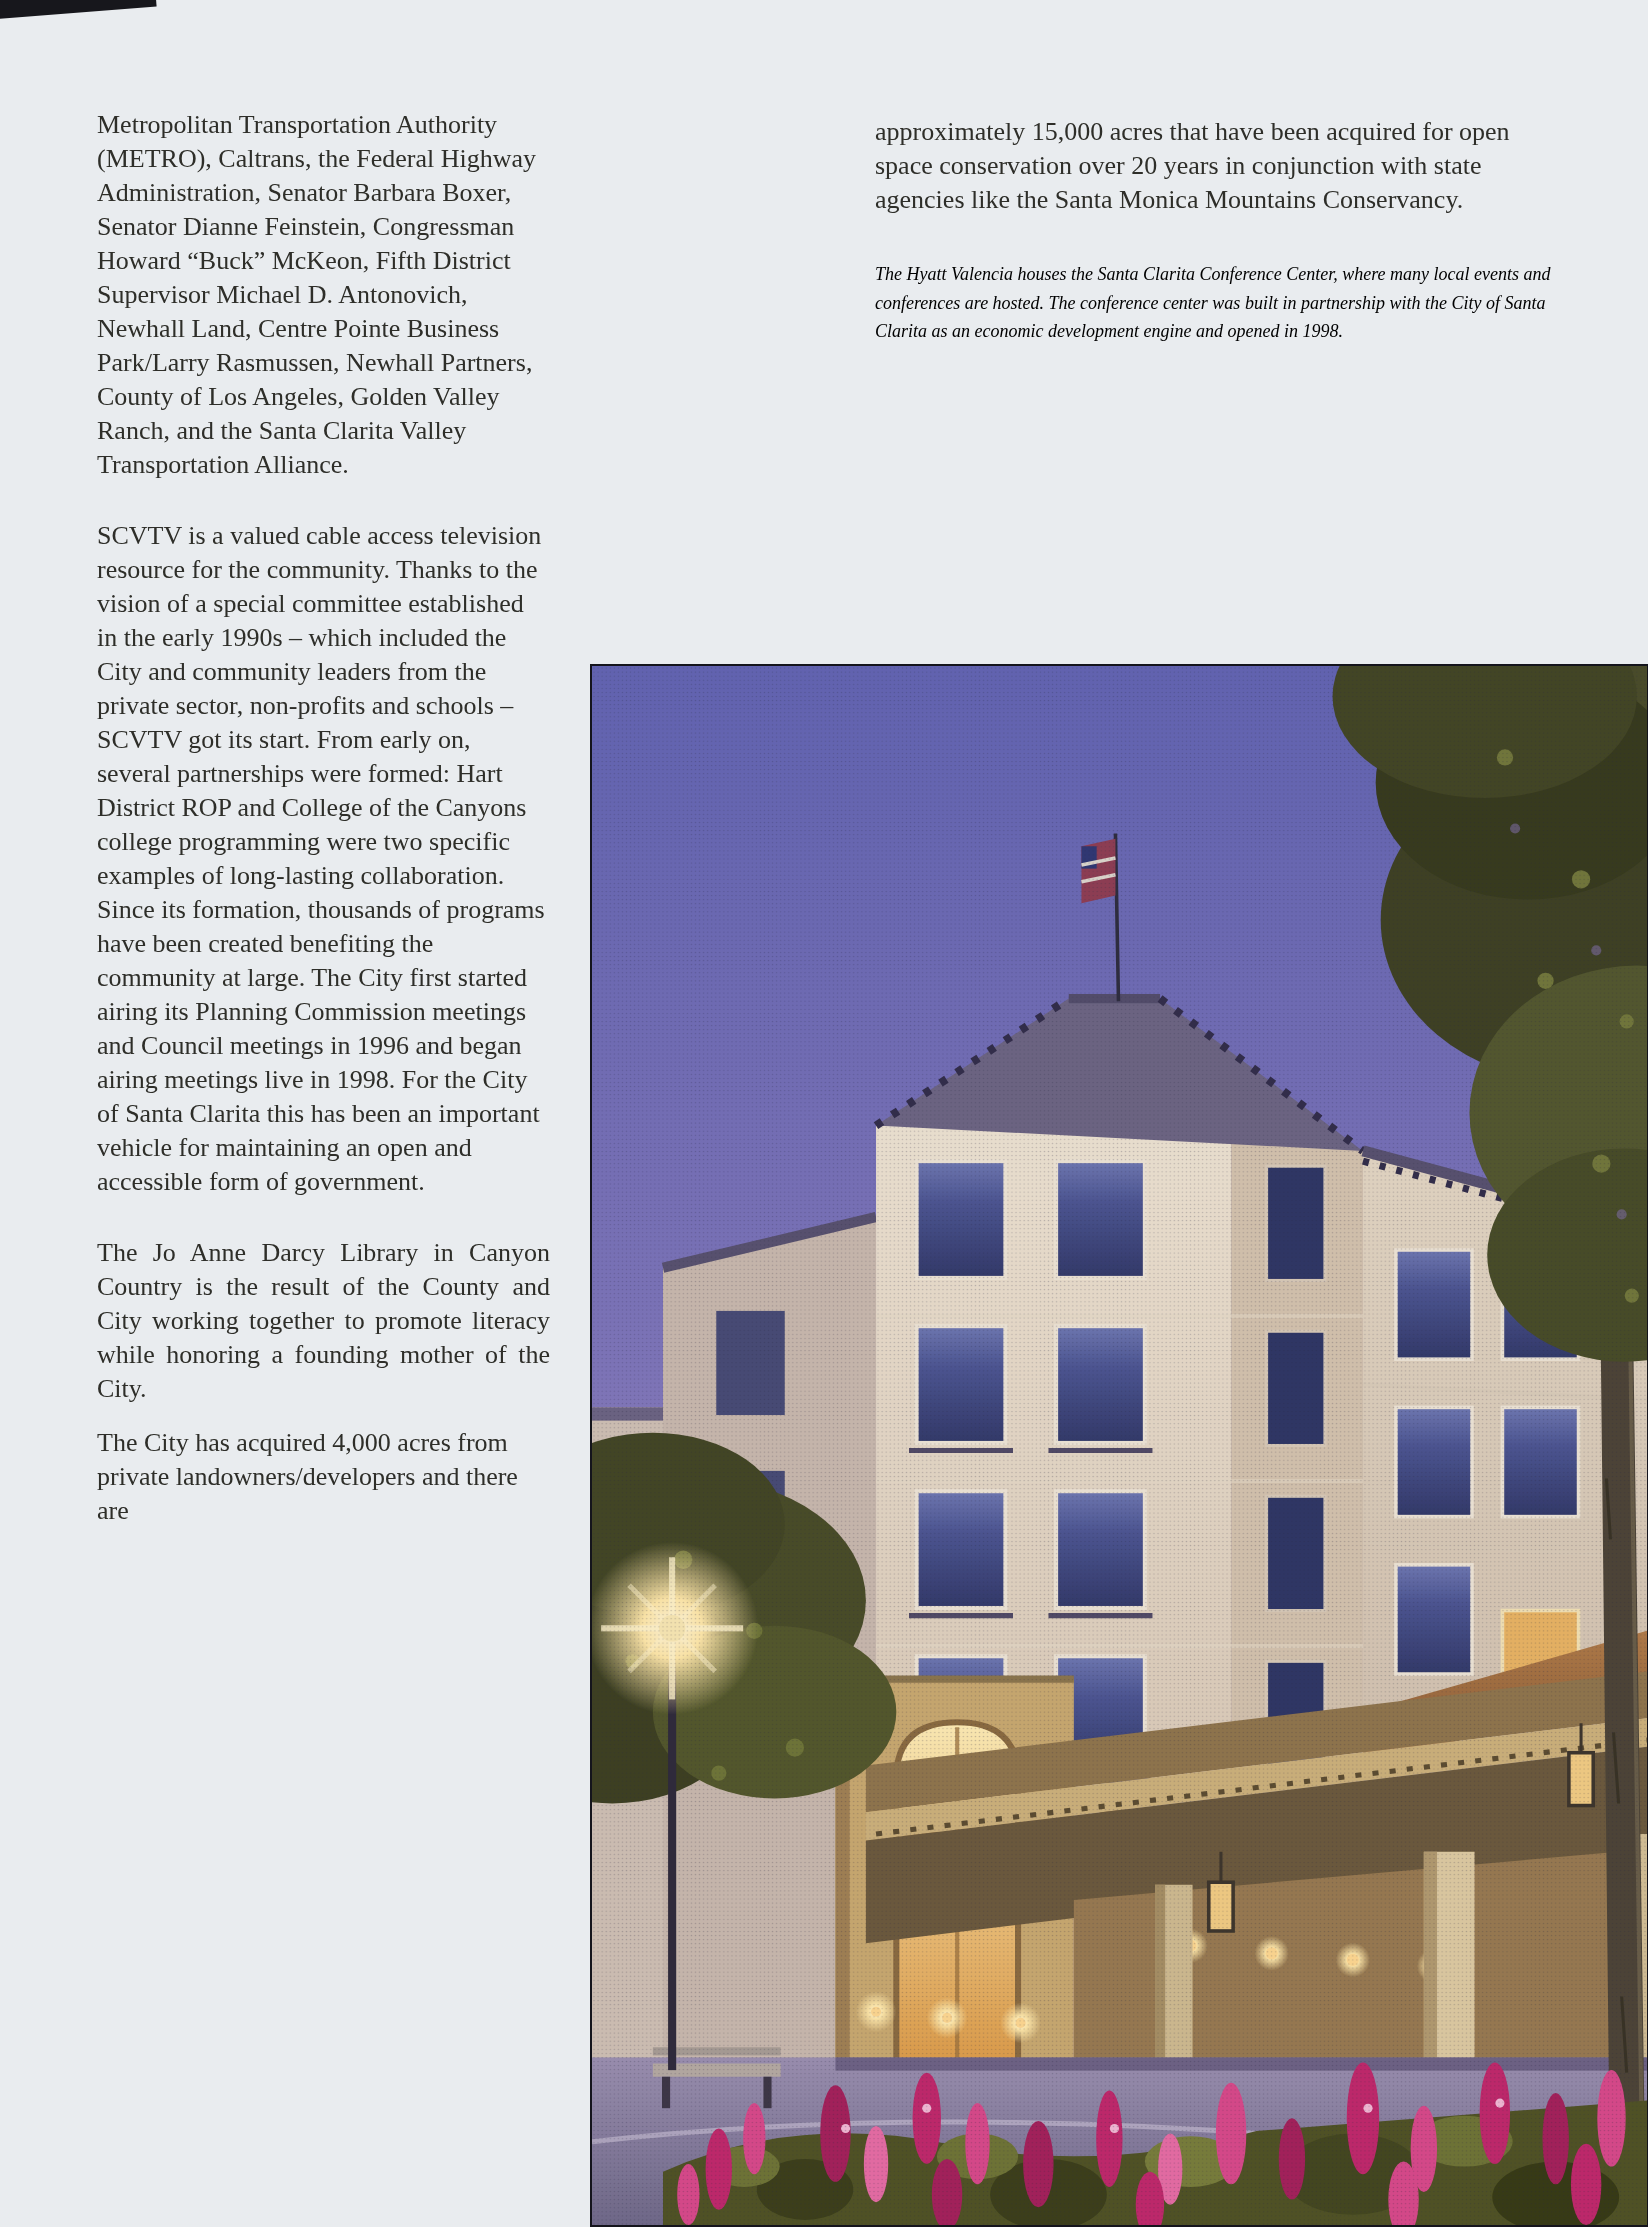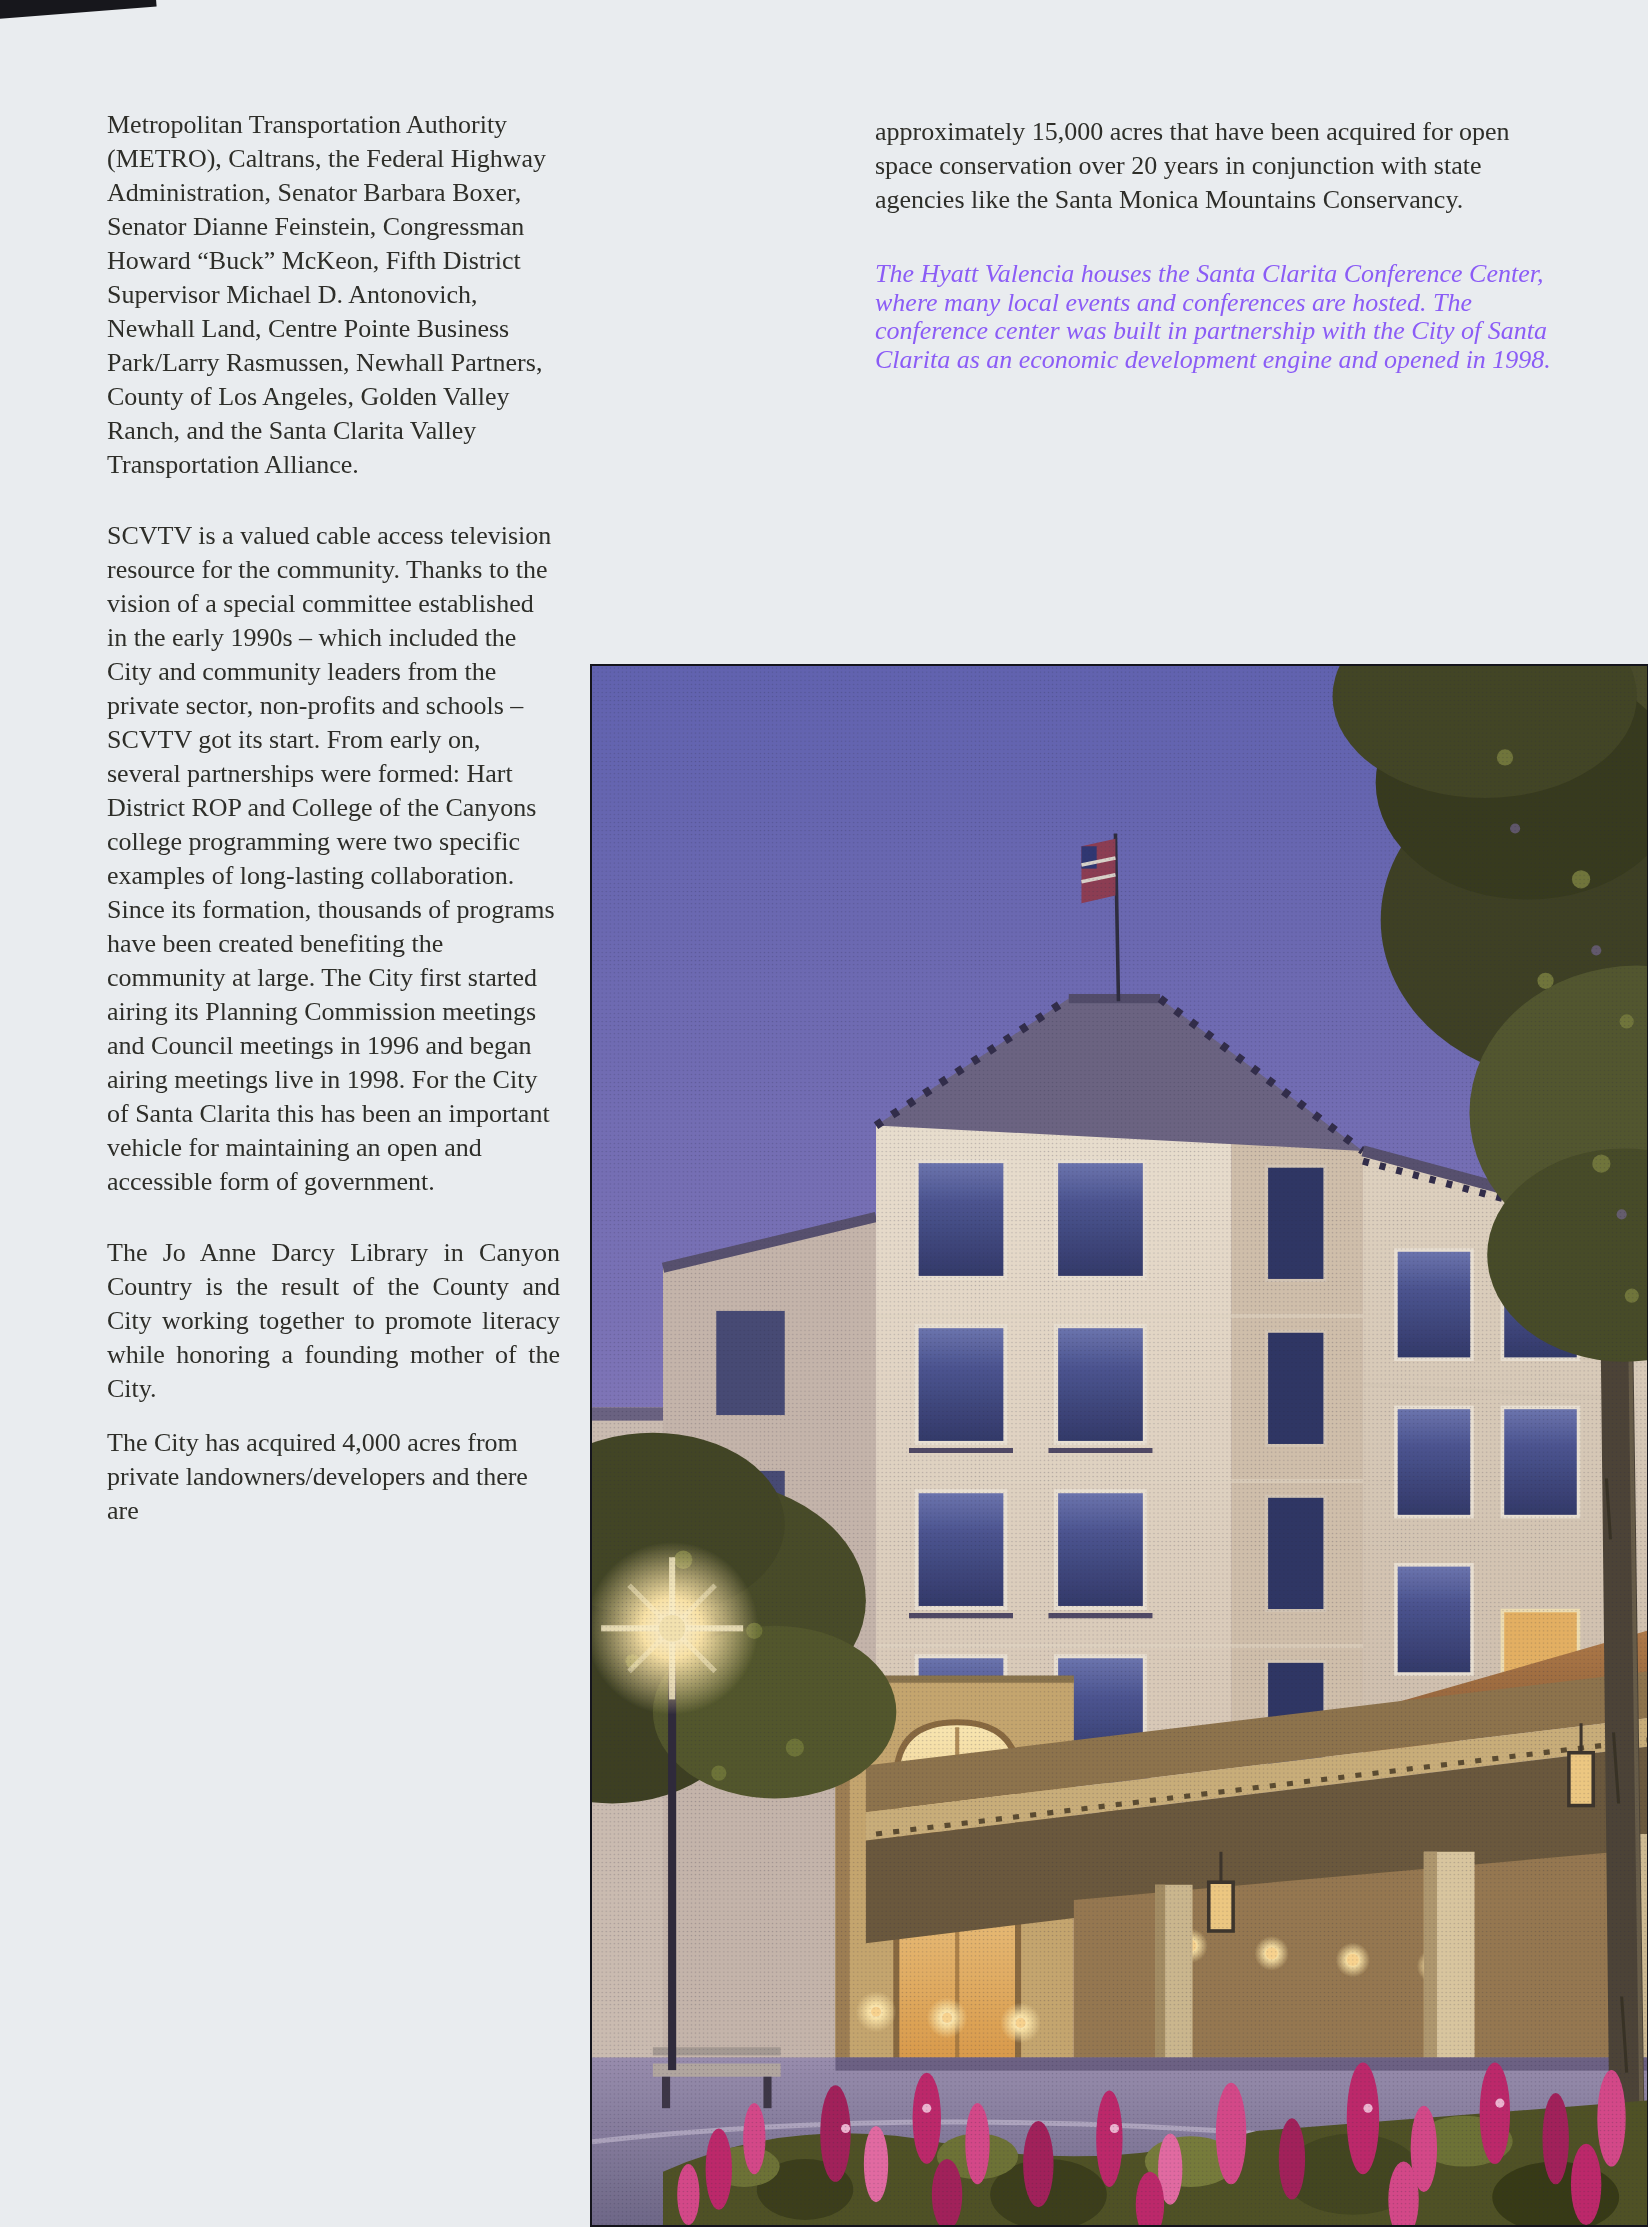--- a/index.html
+++ b/index.html
@@ -1,29 +1,29 @@
 <!DOCTYPE html>
 <html style="font-size:8.1px"><head>
 <meta charset="utf-8">
 <style>
   html,body{margin:0;padding:0;background:#cfd2d6;}
   .page{position:relative;width:1649px;height:2227px;background:#e9ecef;overflow:hidden;
         font-family:"Liberation Serif","DejaVu Serif",serif;color:#2e2e29;}
   .scan-edge{position:absolute;left:-12.2px;top:-9.2px;width:168px;height:22.4px;background:#17171c;
         transform:rotate(-4.5deg);}
-  .col-left{position:absolute;left:107px;top:108px;width:686px;height:2026px;
+  .col-left{position:absolute;left:97px;top:108px;width:686px;height:2026px;
         font-size:26px;line-height:34px;}
   .col-left p{margin:0 0 37px 0;}
   .col-left p.tight{margin-bottom:20.4px;}
   .justify{text-align:justify;}
   .photo-float{float:right;width:233px;height:1451px;margin-top:556px;}
   .col-right{position:absolute;left:868px;top:108px;width:704px;font-size:26px;line-height:34px;}
   .col-right p{margin:7px;}
   .col-right p + p{margin-top:43px;}
-  .caption{margin-top:98px;font-style:italic;font-size:26px;line-height:28.5px;color:#8b5cf6;width:704px;}
+  .caption{margin-top:98px;font-style:italic;font-size:18px;line-height:28.5px;color:#000000;width:704px;}
   .photo{position:absolute;left:590px;top:664px;width:1059px;height:1563px;margin:0;
         border:2.5px solid #14141c;box-sizing:border-box;background:#6b6cb5;}
   .photo svg{display:block;width:100%;height:100%;}
 </style>
 </head>
 <body>
 
 <div class="page">
 
   <div class="scan-edge"></div>

